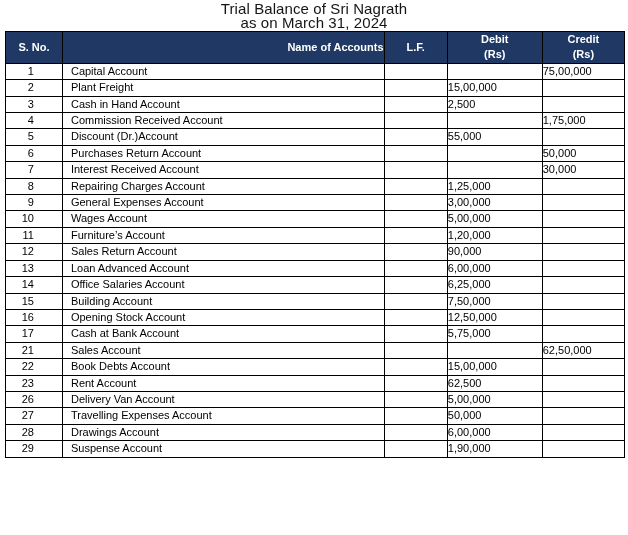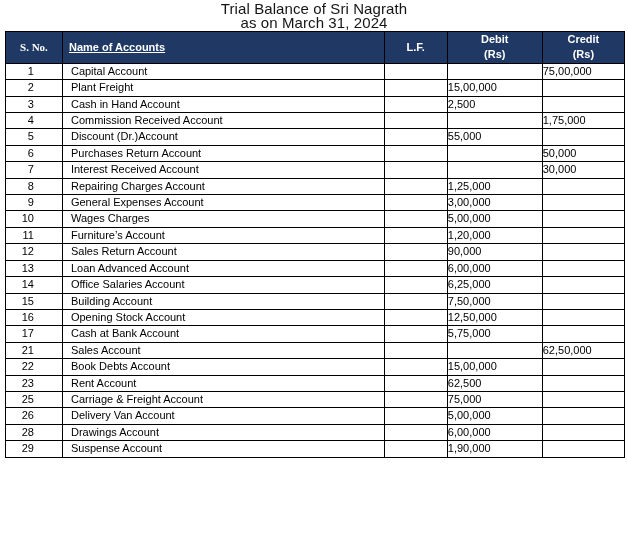--- a/index.html
+++ b/index.html
@@ -53,22 +53,22 @@
     background: #1F3864;
     color: #ffffff;
     font-weight: bold;
     font-size: 11px;
     text-align: center;
     vertical-align: middle;
     line-height: 14px;
     padding: 1px 2px;
     border: 1px solid #1F3864;
   }
-  thead th.h-sno { width: 54px; font-family: Liberation Serif, serif; }
-  thead th.h-name { width: 305px; text-align: left; padding-left: 6px; text-decoration: underline; }
+  thead th.h-sno { width: 54px; }
+  thead th.h-name { width: 305px; text-align: right; padding-left: 6px; }
   thead th.h-lf   { width: 60px; }
   thead th.h-debit  { width: 90px; }
   thead th.h-credit { width: 78px; }
   thead th .hdr-sub { display: block; }
 
   tbody td.c-sno {
     text-align: right;
     padding-right: 28px;
   }
   tbody td.c-name {
@@ -167,21 +167,21 @@
         </tr>
         <tr>
           <td class="c-sno">9</td>
           <td class="c-name">General Expenses Account</td>
           <td class="c-lf"></td>
           <td class="c-debit">3,00,000</td>
           <td class="c-credit"></td>
         </tr>
         <tr>
           <td class="c-sno">10</td>
-          <td class="c-name">Wages Charges</td>
+          <td class="c-name">Wages Account</td>
           <td class="c-lf"></td>
           <td class="c-debit">5,00,000</td>
           <td class="c-credit"></td>
         </tr>
         <tr>
           <td class="c-sno">11</td>
           <td class="c-name">Furniture’s Account</td>
           <td class="c-lf"></td>
           <td class="c-debit">1,20,000</td>
           <td class="c-credit"></td>
@@ -243,34 +243,34 @@
           <td class="c-credit"></td>
         </tr>
         <tr>
           <td class="c-sno">23</td>
           <td class="c-name">Rent Account</td>
           <td class="c-lf"></td>
           <td class="c-debit">62,500</td>
           <td class="c-credit"></td>
         </tr>
         <tr>
-          <td class="c-sno">25</td>
-          <td class="c-name">Carriage &amp; Freight Account</td>
-          <td class="c-lf"></td>
-          <td class="c-debit">75,000</td>
-          <td class="c-credit"></td>
-        </tr>
-        <tr>
           <td class="c-sno">26</td>
           <td class="c-name">Delivery Van Account</td>
           <td class="c-lf"></td>
           <td class="c-debit">5,00,000</td>
           <td class="c-credit"></td>
         </tr>
         <tr>
+          <td class="c-sno">27</td>
+          <td class="c-name">Travelling Expenses Account</td>
+          <td class="c-lf"></td>
+          <td class="c-debit">50,000</td>
+          <td class="c-credit"></td>
+        </tr>
+        <tr>
           <td class="c-sno">28</td>
           <td class="c-name">Drawings Account</td>
           <td class="c-lf"></td>
           <td class="c-debit">6,00,000</td>
           <td class="c-credit"></td>
         </tr>
         <tr>
           <td class="c-sno">29</td>
           <td class="c-name">Suspense Account</td>
           <td class="c-lf"></td>

